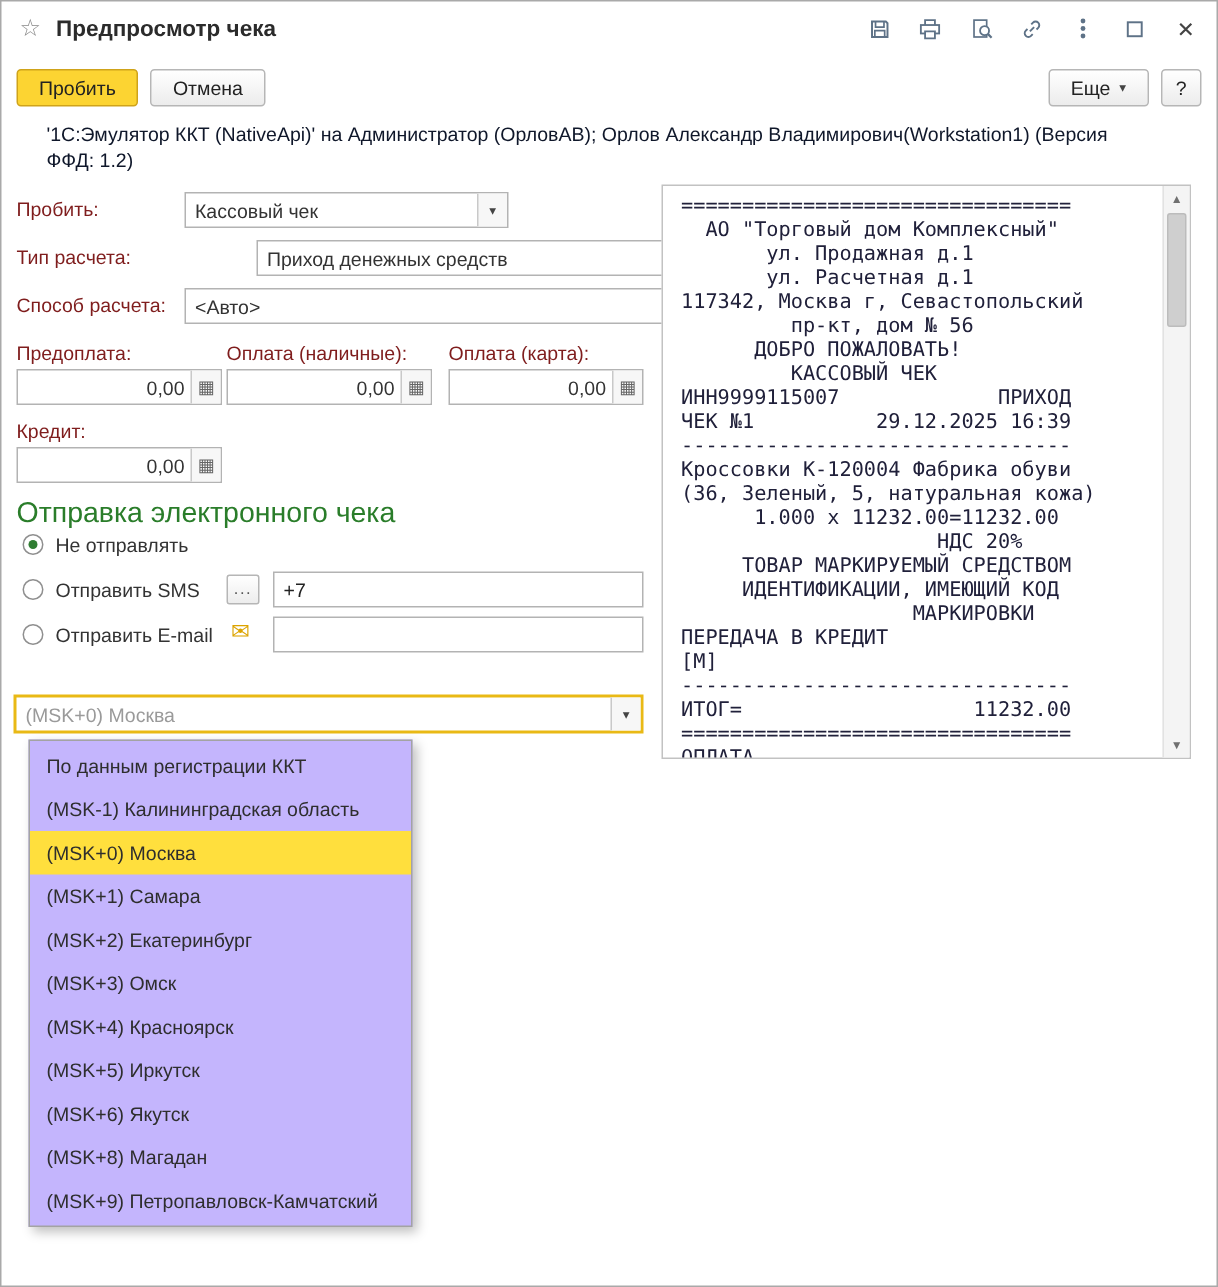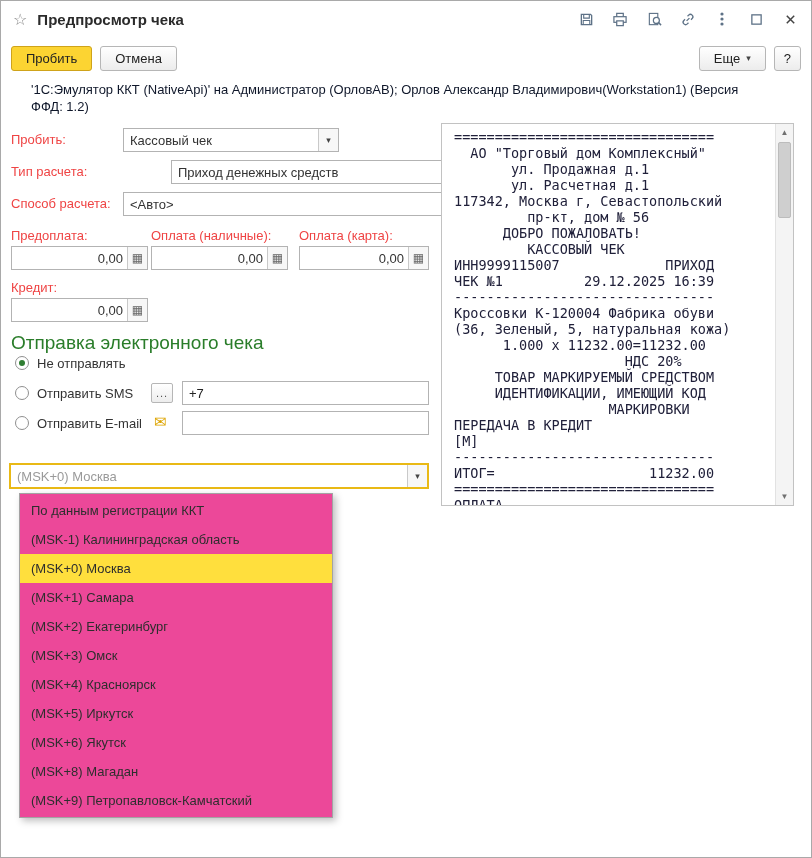--- a/index.html
+++ b/index.html
@@ -17,21 +17,21 @@
   .toolbar{position:absolute;top:44px;left:10px;right:10px;height:26px;display:flex;align-items:center;}
   .btn{height:25px;padding:0 14px;border:1px solid #b6b6b6;border-radius:3px;background:linear-gradient(#ffffff,#ececec);
     font-size:13px;color:#222;display:inline-flex;align-items:center;gap:6px;cursor:pointer;box-sizing:border-box;}
   .btn.primary{background:#fcd432;border-color:#cfa31a;font-weight:400;}
   .btn + .btn{margin-left:8px;}
   .toolbar-right{margin-left:auto;display:flex;}
   .arrow{font-size:9px;color:#444;}
 
   .info{position:absolute;top:80px;left:10px;width:724px;color:#0f172a;line-height:17px;margin-left:20px;}
 
-  .lbl{position:absolute;color:#ef4444;white-space:nowrap;}
+  .lbl{position:absolute;color:#7f1d1d;white-space:nowrap;}
 
   .field{position:absolute;height:24px;border:1px solid #b3b3b3;background:#fff;display:flex;align-items:stretch;box-sizing:border-box;}
   .field .val{flex:1;display:flex;align-items:center;padding:0 6px;white-space:nowrap;overflow:hidden;}
   .field .val.num{justify-content:flex-end;padding-right:4px;}
   .field .fbtn{width:19px;border-left:1px solid #c9c9c9;background:#f7f7f7;display:flex;align-items:center;justify-content:center;cursor:pointer;}
   .calc-glyph{font-size:12px;color:#666;line-height:1;}
   .txtin{position:absolute;height:24px;border:1px solid #b3b3b3;box-sizing:border-box;padding:0 6px;font:13px "Liberation Sans",sans-serif;color:#222;outline:none;}
 
   .section-title{position:absolute;color:#2a7d2a;font-size:19px;}
 
@@ -41,21 +41,21 @@
 
   .mini-btn{position:absolute;width:22px;height:20px;border:1px solid #b6b6b6;border-radius:2px;background:linear-gradient(#fff,#ededed);
     display:flex;align-items:center;justify-content:center;font-size:11px;color:#555;letter-spacing:1px;cursor:pointer;box-sizing:border-box;}
   .envelope{position:absolute;font-size:15px;color:#dda400;cursor:pointer;line-height:1;}
 
   .tz-combo{position:absolute;left:8px;top:462px;width:420px;height:26px;border:2px solid #e9b915;background:#fff;
     display:flex;align-items:stretch;box-sizing:border-box;}
   .tz-combo .val{flex:1;display:flex;align-items:center;padding:0 6px;color:#9a9a9a;white-space:nowrap;overflow:hidden;}
   .tz-combo .fbtn{width:19px;border-left:1px solid #c9c9c9;background:#f7f7f7;display:flex;align-items:center;justify-content:center;cursor:pointer;}
 
-  .dropdown{position:absolute;left:18px;top:492px;width:314px;background:#ec4899;border:1px solid #a3a3a3;
+  .dropdown{position:absolute;left:18px;top:492px;width:256px;background:#c4b5fd;border:1px solid #a3a3a3;
     box-shadow:3px 3px 7px rgba(0,0,0,.25);z-index:10;padding:2px 0;box-sizing:border-box;}
   .dd-item{height:29px;display:flex;align-items:center;padding:0 11px;color:#2e2e2e;cursor:pointer;white-space:nowrap;overflow:hidden;}
   .dd-item.selected{background:#ffdf3d;}
 
   .receipt{position:absolute;left:440px;top:122px;width:353px;height:383px;border:1px solid #c2c2c2;box-sizing:border-box;display:flex;background:#fff;}
   .receipt pre{margin:0;padding:5px 2px 0 12px;flex:1;font:13.5px/16px "DejaVu Sans Mono",monospace;color:#20203a;overflow:hidden;white-space:pre;}
   .scrollbar{width:17px;background:#f4f4f4;border-left:1px solid #e2e2e2;display:flex;flex-direction:column;flex:0 0 auto;}
   .sb-btn{height:17px;display:flex;align-items:center;justify-content:center;color:#707070;font-size:8px;cursor:pointer;}
   .sb-thumb{height:74px;margin:1px 2px;background:#cfcfcf;border:1px solid #bcbcbc;border-radius:2px;cursor:pointer;}
   .sb-spacer{flex:1;}

